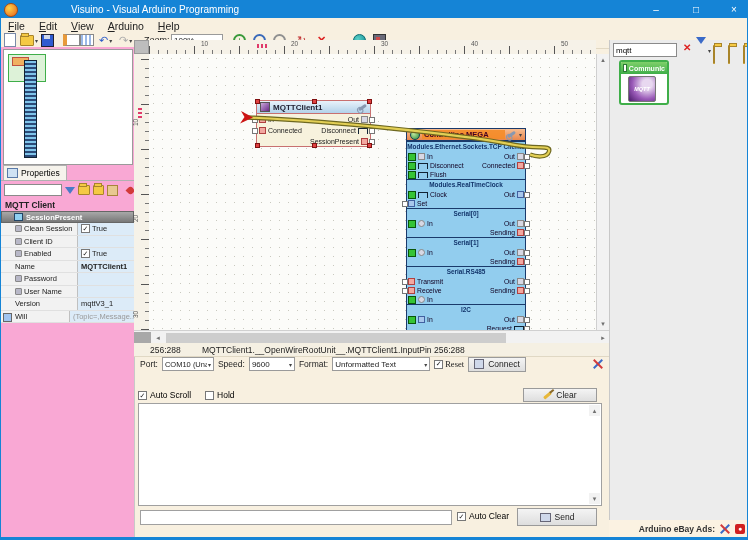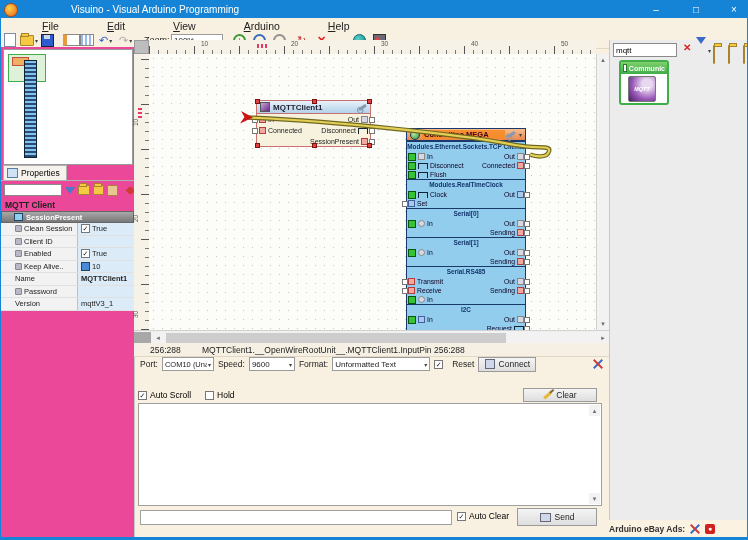--- a/index.html
+++ b/index.html
@@ -6,21 +6,21 @@
   body{font-family:"Liberation Sans", sans-serif; background:#888;}
   #app{position:relative;width:748px;height:540px;background:#f8f0e0;overflow:hidden;
        border-left:1px solid #1584d6;border-right:1px solid #1584d6;box-sizing:border-box;}
   .abs{position:absolute;}
   .txt{white-space:nowrap;overflow:hidden;}
   
   .titlebar{left:0;top:0;width:748px;height:18px;background:#1584d6;color:#fff;font-size:10px;display:flex;align-items:center;padding-left:48px;}
   .win-btn{width:30px;height:18px;color:#fff;font-size:10px;display:inline-flex;align-items:center;justify-content:center;}
   
   .menubar{left:0;top:18px;width:748px;height:15px;display:flex;align-items:center;font-size:10.5px;color:#222;background:#f8f0e0;}
-  .menu-item{padding:16px 7px;margin-left:34px;}
+  .menu-item{padding:16px 7px;}
   .menu-item::first-letter{text-decoration:underline;}
   
   .toolbar{left:0;top:33px;width:748px;height:15px;background:#f8f0e0;border-bottom:1px solid #e2d8c2;}
   .tb{position:absolute;top:0;height:14px;display:flex;align-items:center;font-size:9px;}
   .caret{font-size:6px;color:#444;margin-left:1px;}
   .combo{background:#fff;border:1px solid #9a9a9a;font-size:8px;display:flex;align-items:center;justify-content:space-between;padding:0 2px;box-sizing:border-box;color:#222;}
   
   .doc-icon{width:10px;height:12px;background:#fff;border:1px solid #7a8aa8;}
   .folder-icon{width:12px;height:9px;background:#f5c944;border:1px solid #a8842a;border-radius:1px;position:relative;}
   .folder-icon::before{content:"";position:absolute;left:0;top:-3px;width:6px;height:2px;background:#f5c944;border:1px solid #a8842a;}
@@ -32,21 +32,21 @@
     background:repeating-linear-gradient(90deg,#9ab8e8 0 2px,#fff 2px 4px),repeating-linear-gradient(0deg,#9ab8e8 0 2px,#fff 2px 4px);}
   .mag{width:9px;height:9px;border-radius:50%;border:2px solid #3a9a3a;position:relative;font-size:7px;font-weight:bold;display:flex;align-items:center;justify-content:center;color:#3a9a3a;}
   .mag::after{content:"";position:absolute;right:-3px;bottom:-3px;width:4px;height:2px;background:currentColor;transform:rotate(45deg);}
   .mag.blue{border-color:#3a6aba;color:#3a6aba;}
   .mag.gray{border-color:#909090;color:#909090;}
   .xred{color:#d22;font-weight:bold;font-size:11px;}
   .arduino-dot{width:11px;height:11px;border-radius:50%;background:radial-gradient(circle at 35% 35%, #5ad0c8, #128a90);border:1px solid #0a6a70;}
   .chip-icon{width:11px;height:10px;background:#6a6a78;border:1px solid #333;position:relative;}
   .chip-icon::before{content:"";position:absolute;left:2px;top:2px;width:4px;height:4px;background:#d04a4a;}
   
-  .left-panel{left:0;top:47px;width:133px;height:490px;background:#ec4899;border-right:1px solid #c8c8c8;}
+  .left-panel{left:0;top:47px;width:133px;height:490px;background:#f9a8d4;border-right:1px solid #c8c8c8;}
   .right-panel{left:608px;top:40px;width:140px;height:483px;background:#ececec;border-left:1px solid #c8c8c8;}
   
   .navigator{left:2px;top:2px;width:128px;height:114px;background:#fff;border:1px solid #9a9a9a;}
   .nav-viewport{position:absolute;left:4px;top:4px;width:36px;height:26px;background:#ddf2d8;border:1px solid #3fae49;}
   .nav-mqtt{position:absolute;left:8px;top:7px;width:15px;height:7px;background:#f0b060;border:1px solid #c05040;}
   .nav-mega{position:absolute;left:20px;top:10px;width:11px;height:96px;border:1px solid #123;
     background:repeating-linear-gradient(0deg,#2a4a78 0 2px,#7fc4ea 2px 4px);}
   
   .props-tab{left:2px;top:118px;width:64px;height:15px;background:#f6f3ec;border:1px solid #b0b0b0;border-bottom:none;display:flex;align-items:center;gap:3px;font-size:8.5px;padding-left:3px;box-sizing:border-box;}
   .props-tabline{left:0;top:133px;width:133px;height:1px;background:#b0b0b0;}
@@ -115,21 +115,21 @@
   .tab.inactive{background:#ece4d2;top:2px;height:12px;}
   .tabicon{width:9px;height:8px;background:#203040;border:1px solid #111;position:relative;}
   .tabicon::before{content:"";position:absolute;left:1px;top:1px;width:4px;height:1px;background:#40d040;}
   .tabicon.scope::before{background:#30c0e0;width:6px;top:3px;}
   .check-row{left:137px;top:388px;width:471px;height:14px;display:flex;align-items:center;gap:14px;font-size:8.5px;}
   .btn{background:linear-gradient(#f4f4f4,#dedede);border:1px solid #9a9a9a;display:flex;align-items:center;justify-content:center;gap:4px;font-size:8.5px;color:#222;box-sizing:border-box;}
   .terminal-area{left:137px;top:403px;width:464px;height:103px;background:#fff;border:1px solid #a0a0a0;box-sizing:border-box;}
   .send-input{left:139px;top:510px;width:312px;height:15px;background:#fff;border:1px solid #a0a0a0;box-sizing:border-box;font-size:8.5px;padding:0 3px;font-family:"Liberation Sans",sans-serif;}
   .broom{width:9px;height:3px;background:#e8b83a;transform:rotate(-40deg);border-radius:1px;position:relative;}
   .broom::before{content:"";position:absolute;right:-4px;top:0;width:5px;height:1.5px;background:#8a6a2a;}
-  .adbar{left:608px;top:520px;width:140px;height:17px;background:#fbf2e2;display:flex;align-items:center;gap:5px;font-size:8.5px;font-weight:bold;color:#333;padding-right:4px;box-sizing:border-box;}
+  .adbar{left:608px;top:520px;width:140px;height:17px;background:#fbf2e2;display:flex;align-items:center;justify-content:flex-end;gap:5px;font-size:8.5px;font-weight:bold;color:#333;padding-right:4px;box-sizing:border-box;}
   .crossx{width:10px;height:10px;position:relative;}
   .crossx::before,.crossx::after{content:"";position:absolute;left:4px;top:-1px;width:2px;height:12px;}
   .crossx::before{background:#3a6ac8;transform:rotate(45deg);}
   .crossx::after{background:#d23a3a;transform:rotate(-45deg);}
   .adstop{width:10px;height:10px;background:#d02020;border-radius:2px;color:#fff;font-size:7px;display:flex;align-items:center;justify-content:center;}
   .bottom-border{left:0;top:537px;width:748px;height:3px;background:#1584d6;}
   
   .gcard{left:618px;top:60px;width:50px;height:45px;border:2px solid #3fae49;border-radius:3px;background:#fff;box-sizing:border-box;overflow:hidden;}
   .gcard-h{height:12px;background:linear-gradient(#7fd06a,#3fae49);color:#fff;font-size:7px;font-weight:bold;display:flex;align-items:center;gap:2px;padding:0 2px;box-sizing:border-box;white-space:nowrap;overflow:hidden;}
   .mqtt-big{position:absolute;left:9px;top:16px;width:26px;height:24px;border:1px solid #777;border-radius:2px;
@@ -256,51 +256,59 @@
             <span class="gear-mini"></span>
             <span class="txt">Enabled</span>
           </span>
         <span class="pval">
             <span class="cb">✓</span>
             <span>True</span>
           </span>
       </div>
       <div class="prow">
         <span class="pname">
-            <span class="gear-mini"></span>
-            <span class="txt">Keep Alive..</span>
-          </span>
-        <span class="pval">
-            <span style="width:7px;height:7px;background:#4a8ad8;border:1px solid #245;flex:none;"></span>
-            <span>10</span>
-          </span>
-      </div>
-      <div class="prow">
-        <span class="pname">
             <span class="txt">Name</span>
           </span>
         <span class="pval" style="font-weight:bold;">
             <span>MQTTClient1</span>
           </span>
       </div>
       <div class="prow">
         <span class="pname">
             <span class="gear-mini"></span>
             <span class="txt">Password</span>
           </span>
         <span class="pval">
             <span></span>
           </span>
       </div>
       <div class="prow">
         <span class="pname">
+            <span class="gear-mini"></span>
+            <span class="txt">User Name</span>
+          </span>
+        <span class="pval">
+            <span></span>
+          </span>
+      </div>
+      <div class="prow">
+        <span class="pname">
             <span class="txt">Version</span>
           </span>
         <span class="pval">
             <span>mqttV3_1</span>
+          </span>
+      </div>
+      <div class="prow">
+        <span class="side-ico" style="background:#a0c4f0;"></span>
+        <span class="pname">
+            <span class="txt">Will</span>
+          </span>
+        <span class="pval muted">
+            <span class="txt">(Topic=,Message..</span>
           </span>
       </div>
     </div>
   </div>
 
   
   <div class="abs ruler-corner"></div>
   <div class="abs ruler-top">
     <div class="big"></div>
     <span class="rnum" style="left:52px;top:0;">10</span>
@@ -582,21 +590,21 @@
     <span>Speed:</span>
     <span class="combo" style="width:46px;height:14px;">
         <span>9600</span>
         <span class="caret">▾</span>
       </span>
     <span>Format:</span>
     <span class="combo" style="width:98px;height:14px;">
         <span>Unformatted Text</span>
         <span class="caret">▾</span>
       </span>
-    <span style="display:flex;align-items:center;gap:9px;">
+    <span style="display:flex;align-items:center;gap:2px;font-family:Liberation Serif, serif;">
         <span class="cb">✓</span>
         <span>Reset</span>
       </span>
     <span class="btn" style="width:58px;height:15px;">
         <span style="width:8px;height:8px;background:#cfd8ea;border:1px solid #667;"></span>
         <span>Connect</span>
       </span>
     <span class="crossx" style="margin-left:auto;margin-right:6px;"></span>
   </div>
 

